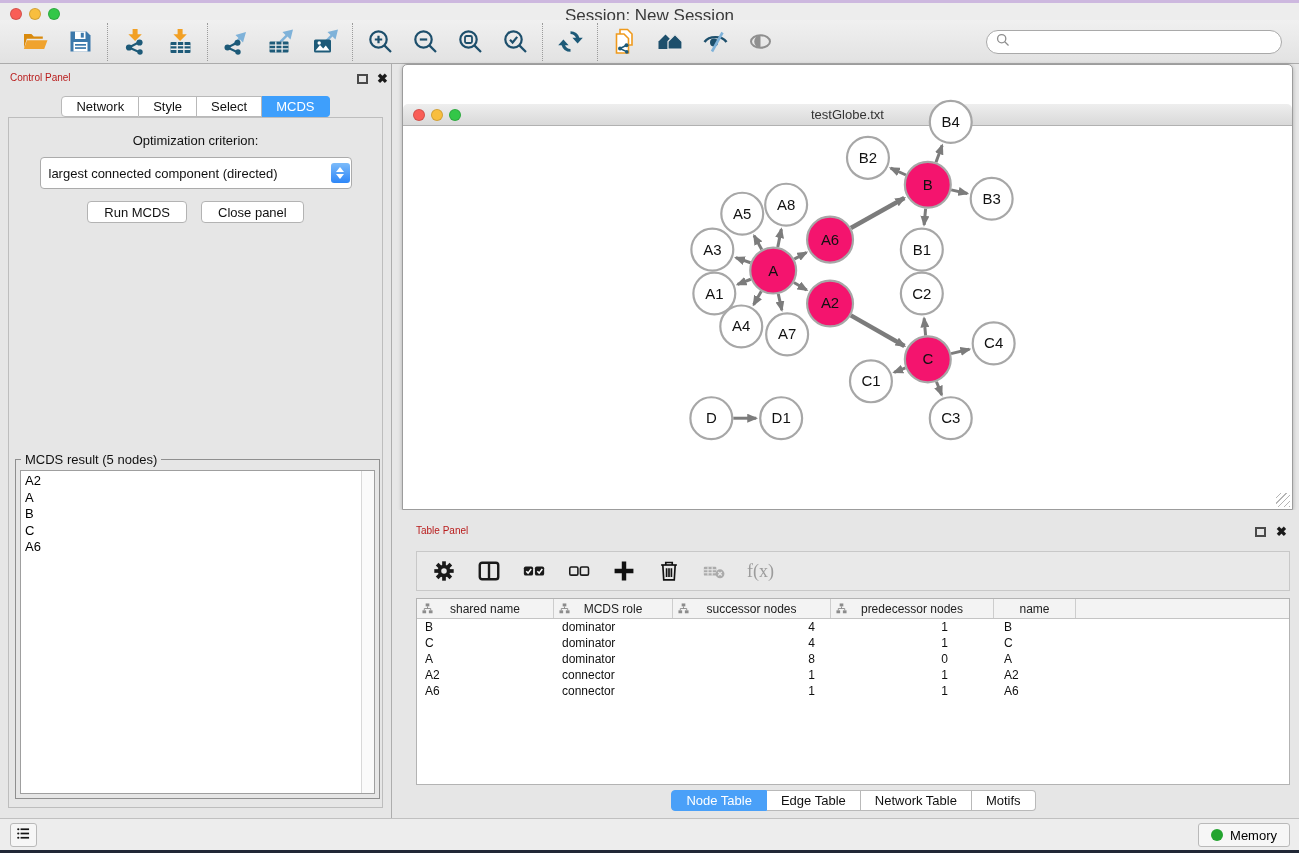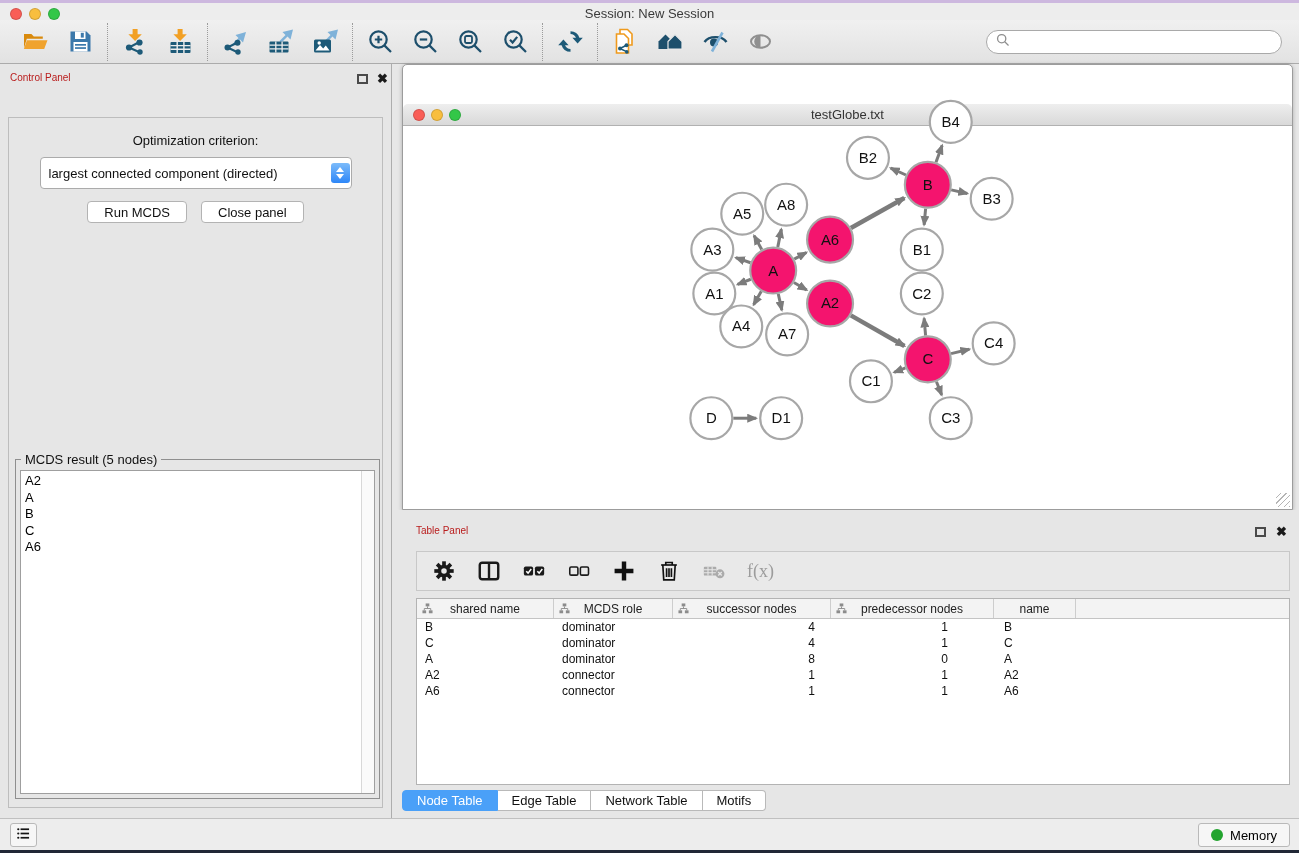--- a/index.html
+++ b/index.html
@@ -7,21 +7,21 @@
   .screen{position:relative;width:1299px;height:853px;background:#E7E7E7;
           font-family:"Liberation Sans",sans-serif;overflow:hidden;color:#111;}
   
   .wp-top{position:absolute;top:0;left:0;right:0;height:3px;background:#CDB8DF;}
   .wp-bottom{position:absolute;bottom:0;left:0;right:0;height:3px;background:#212836;}
   
   .titlebar{position:absolute;top:3px;left:0;right:0;height:17px;background:#EDEDED;}
   .traffic{position:absolute;top:5px;left:10px;display:flex;gap:7px;}
   .light{width:12px;height:12px;border-radius:50%;border:1px solid rgba(0,0,0,.15);}
   .light.red{background:#F95E57;} .light.yellow{background:#F8BE3E;} .light.green{background:#33C748;}
-  .title-text{position:absolute;top:3px;left:0;right:0;text-align:center;font-size:13px;color:#3A3A3A;}
+  .title-text{position:absolute;top:3px;left:0;right:0;text-align:center;font-size:17px;color:#3A3A3A;}
   
   .toolbar{position:absolute;top:20px;left:0;right:0;height:44px;
            background:linear-gradient(#F0F0F0,#E2E2E2);border-bottom:1px solid #ABABAB;
            display:flex;align-items:center;padding:0 8px;}
   .tb-group{display:flex;align-items:center;gap:13px;padding:0 11px;}
   .tb-sep{width:0;height:38px;border-left:1px dotted #9B9B9B;}
   .tb-btn{width:32px;height:32px;display:flex;align-items:center;justify-content:center;
           background:none;border:none;padding:0;cursor:default;}
   .tb-btn .icon, .tb-btn svg{display:block;}
   .tb-btn svg{width:27px;height:27px;}
@@ -82,21 +82,21 @@
   .fx-label{font-size:18px;color:#9C9C9C;font-family:"Liberation Serif",serif;padding-left:2px;}
   .tp-table{position:absolute;left:24px;right:9px;top:88px;bottom:33px;background:#fff;border:1px solid #B3B3B3;overflow:hidden;}
   .thead{display:flex;height:20px;background:#F3F3F3;border-bottom:1px solid #C4C4C4;}
   .th{position:relative;border-right:1px solid #CDCDCD;font-size:12px;color:#222;
       display:flex;align-items:center;justify-content:center;flex:none;}
   .th .tree{position:absolute;left:5px;width:11px;height:11px;display:flex;}
   .th.filler{flex:1;border-right:none;}
   .trow{display:flex;height:16px;font-size:12px;color:#101010;align-items:center;}
   .td{flex:none;white-space:nowrap;overflow:hidden;}
   
-  .tp-tabs{position:absolute;left:10px;right:0;bottom:7px;display:flex;}
+  .tp-tabs{position:absolute;left:16px;right:0;bottom:7px;display:flex;justify-content:center;}
   
   .status-bar{position:absolute;left:0;right:0;bottom:3px;height:32px;background:#EDEDED;border-top:1px solid #C0C0C0;}
   .list-btn{position:absolute;left:10px;top:4px;width:27px;height:24px;background:#F6F6F6;border:1px solid #B9B9B9;
             border-radius:3px;display:flex;align-items:center;justify-content:center;padding:0;}
   .list-btn svg{width:17px;height:17px;}
   .memory-btn{position:absolute;right:9px;top:4px;height:24px;padding:0 12px;background:#F6F6F6;border:1px solid #B9B9B9;
               border-radius:3px;display:flex;align-items:center;gap:7px;font-size:13px;font-family:inherit;}
   .mem-dot{width:12px;height:12px;border-radius:50%;}
 </style>
 </head>
@@ -323,20 +323,28 @@
             </g>
           </svg></span>
       <input class="search-input" placeholder="" style="">
     </div>
   </div>
 
   <div class="control-panel">
     <span class="panel-title cp-title">Control Panel</span>
     <button class="float-btn cp-float"></button>
     <button class="close-btn cp-close">✖</button>
+    <div class="cp-tabs">
+      <div class="seg" id="cp-tab-seg">
+          <button class="seg-btn">Network</button>
+          <button class="seg-btn">Style</button>
+          <button class="seg-btn">Select</button>
+          <button class="seg-btn active" style="background: rgb(62, 159, 252); border-color: rgb(62, 159, 252); color: rgb(255, 255, 255);">MCDS</button>
+        </div>
+    </div>
     <div class="cp-body">
       <div class="opt-label">Optimization criterion:</div>
       <div class="dropdown">
         <span class="dropdown-text">largest connected component (directed)</span>
         <span class="stepper">
           <span class="chev-up"></span>
             <span class="chev-down"></span>
         </span>
       </div>
       <div class="cp-buttons">

